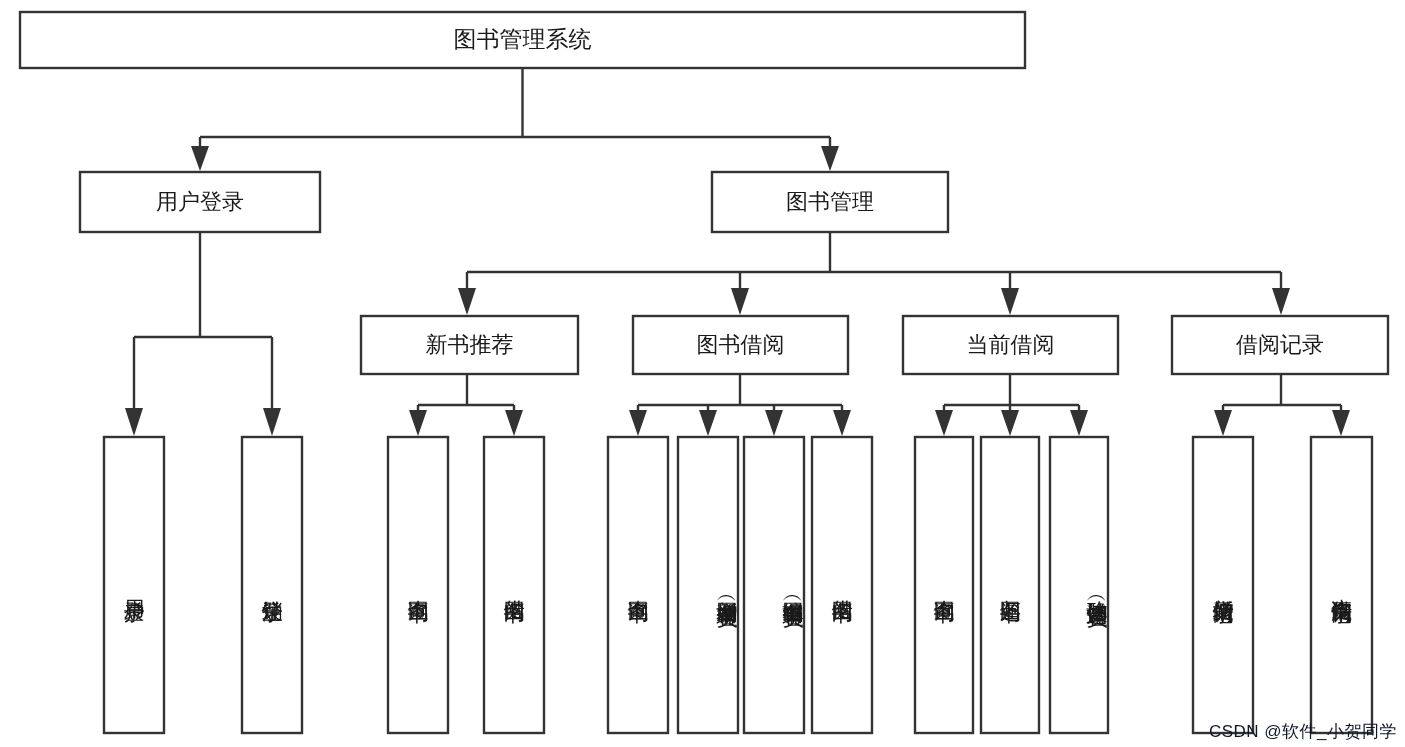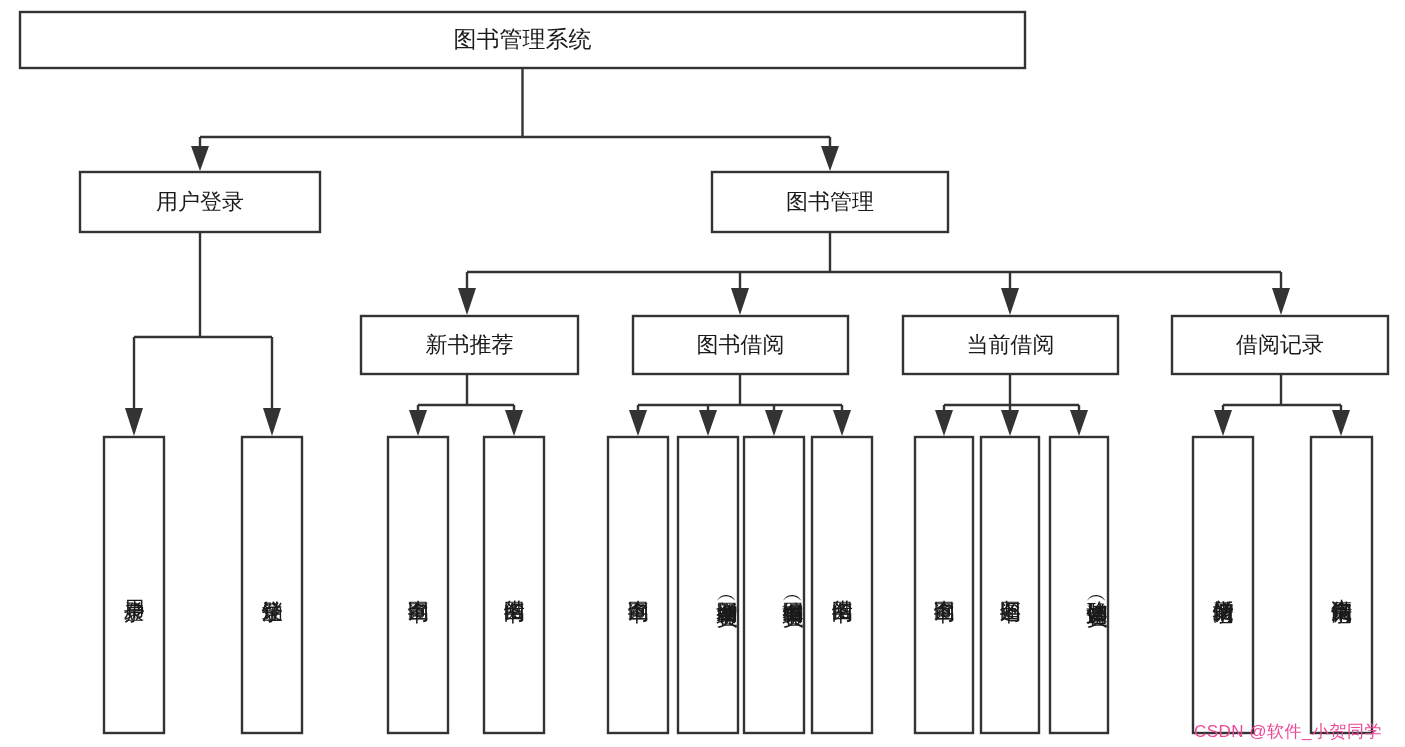--- a/index.html
+++ b/index.html
@@ -71,25 +71,25 @@
     white-space: nowrap;
     display: flex;
     align-items: center;
     justify-content: center;
     pointer-events: none;
     -webkit-font-feature-settings: "vert";
     font-feature-settings: "vert";
   }
   .watermark {
     position: absolute;
-    right: 23px;
+    right: 8px;
     bottom: 4px;
     font-family: "Liberation Sans", "DejaVu Sans", sans-serif;
     font-size: 17px;
-    color: #ec4899;
+    color: #0f172a;
     letter-spacing: 0.5px;
     user-select: none;
     white-space: nowrap;
     text-align: center;
   }
 </style>
 </head>
 <body>
 
 <div id="diagram-root">

